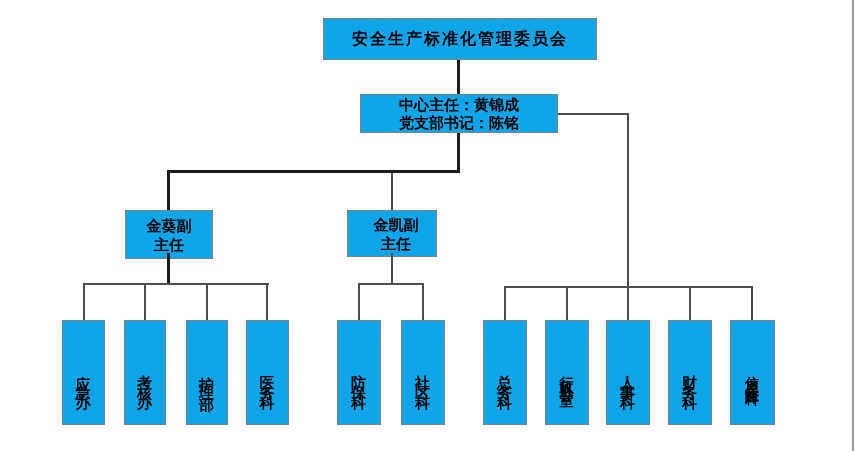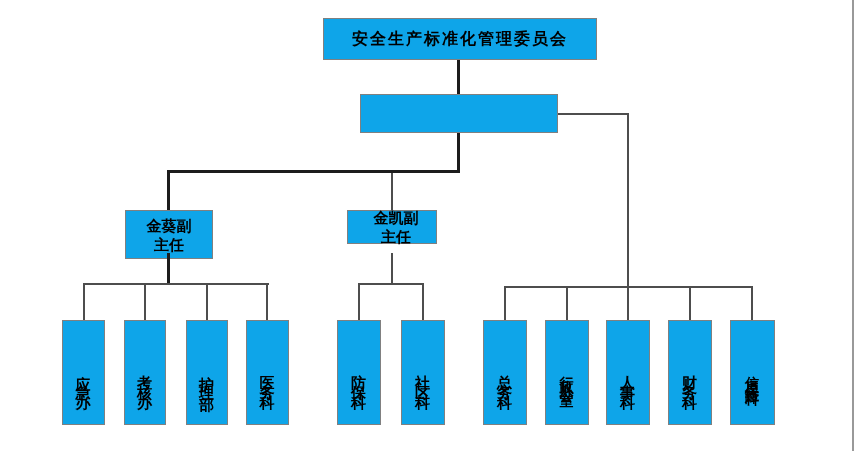--- a/index.html
+++ b/index.html
@@ -27,21 +27,21 @@
     font-size: 16px; letter-spacing: 2px; font-weight: 600;
   }
   .director-box {
     left: 360px; top: 94px; width: 198px; height: 39px;
     font-size: 15px; line-height: 18px; font-weight: 600;
   }
   .deputy-box {
     font-size: 15px; line-height: 19px; font-weight: 600;
   }
   .deputy-1 { left: 125px; top: 210px; width: 88px; height: 49px; }
-  .deputy-2 { left: 347px; top: 210px; width: 90px; height: 34px; padding-left: 8px; }
+  .deputy-2 { left: 347px; top: 210px; width: 90px; height: 47px; padding-left: 8px; }
   .dept-box { top: 320px; height: 105px; }
   .vlabel {
     writing-mode: vertical-rl;
     text-orientation: upright;
     font-size: 15px;
     letter-spacing: 10px;
     line-height: 1;
     margin-bottom: -10px;
     font-weight: 600;
   }
@@ -60,20 +60,22 @@
 <body>
 
 <div class="screen">
 
   <div class="box root-box">
     <span>安全生产标准化管理委员会</span>
   </div>
 
   <div class="box director-box">
     <div class="two-line">
+      <span>中心主任：黄锦成</span>
+      <span>党支部书记：陈铭</span>
     </div>
   </div>
 
   <div class="box deputy-box deputy-1">
     <div class="two-line">
       <span>金葵副</span>
       <span>主任</span>
     </div>
   </div>
   <div class="box deputy-box deputy-2">

